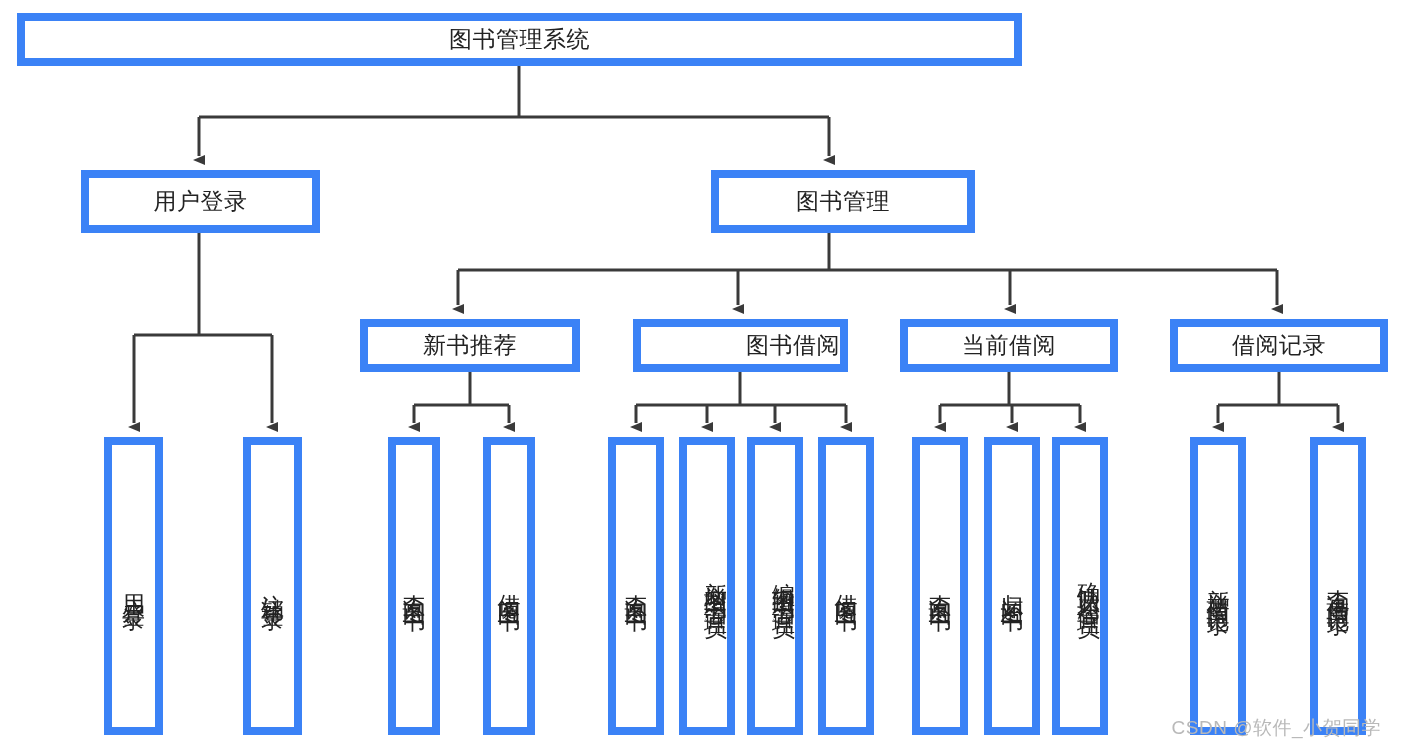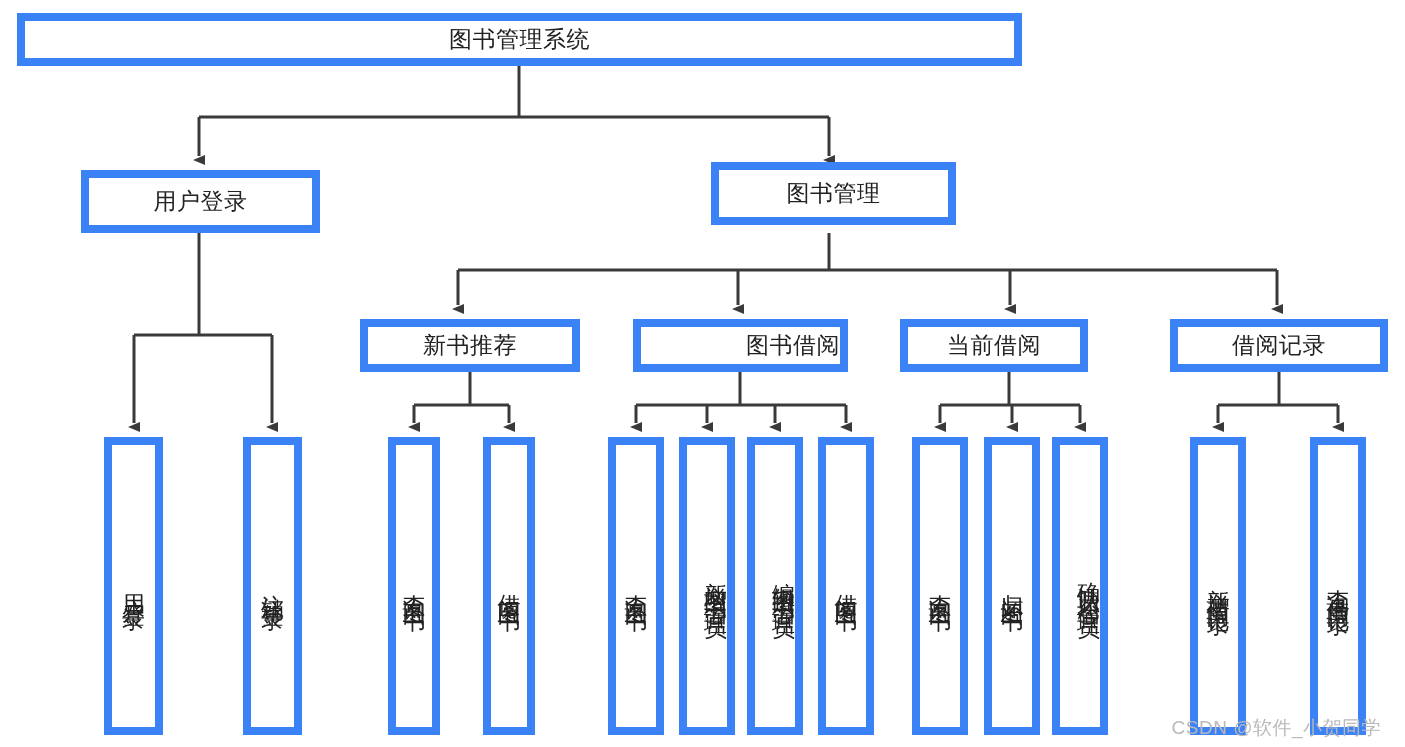--- a/index.html
+++ b/index.html
@@ -129,31 +129,31 @@
     </g>
   </svg>
 
   <div class="node horiz" style="left:17px; top:13px; width:1005px; height:53px;">
     <span>图书管理系统</span>
   </div>
 
   <div class="node horiz" style="left:81px; top:170px; width:239px; height:63px;">
     <span>用户登录</span>
   </div>
-  <div class="node horiz" style="left:711px; top:162px; width:245px; height:63px;font-family:Liberation Serif, serif;">
+  <div class="node horiz" style="left:711px; top:170px; width:264px; height:63px;font-family:Liberation Serif, serif;">
     <span>图书管理</span>
   </div>
 
   <div class="node horiz" style="left:360px; top:319px; width:220px; height:53px;">
     <span>新书推荐</span>
   </div>
   <div class="node horiz" style="left:633px; top:319px; width:215px; height:53px;justify-content:flex-end;">
     <span>图书借阅</span>
   </div>
-  <div class="node horiz" style="left:900px; top:319px; width:188px; height:53px;">
+  <div class="node horiz" style="left:900px; top:319px; width:218px; height:53px;">
     <span>当前借阅</span>
   </div>
   <div class="node horiz" style="left:1170px; top:319px; width:218px; height:53px;font-family:Liberation Serif, serif;">
     <span>借阅记录</span>
   </div>
 
   <div class="node vert centered" style="left:104px; top:437px; width:59px; height:298px;">
     <span class="vtext">用户登录</span>
   </div>
   <div class="node vert centered" style="left:243px; top:437px; width:59px; height:298px;">

